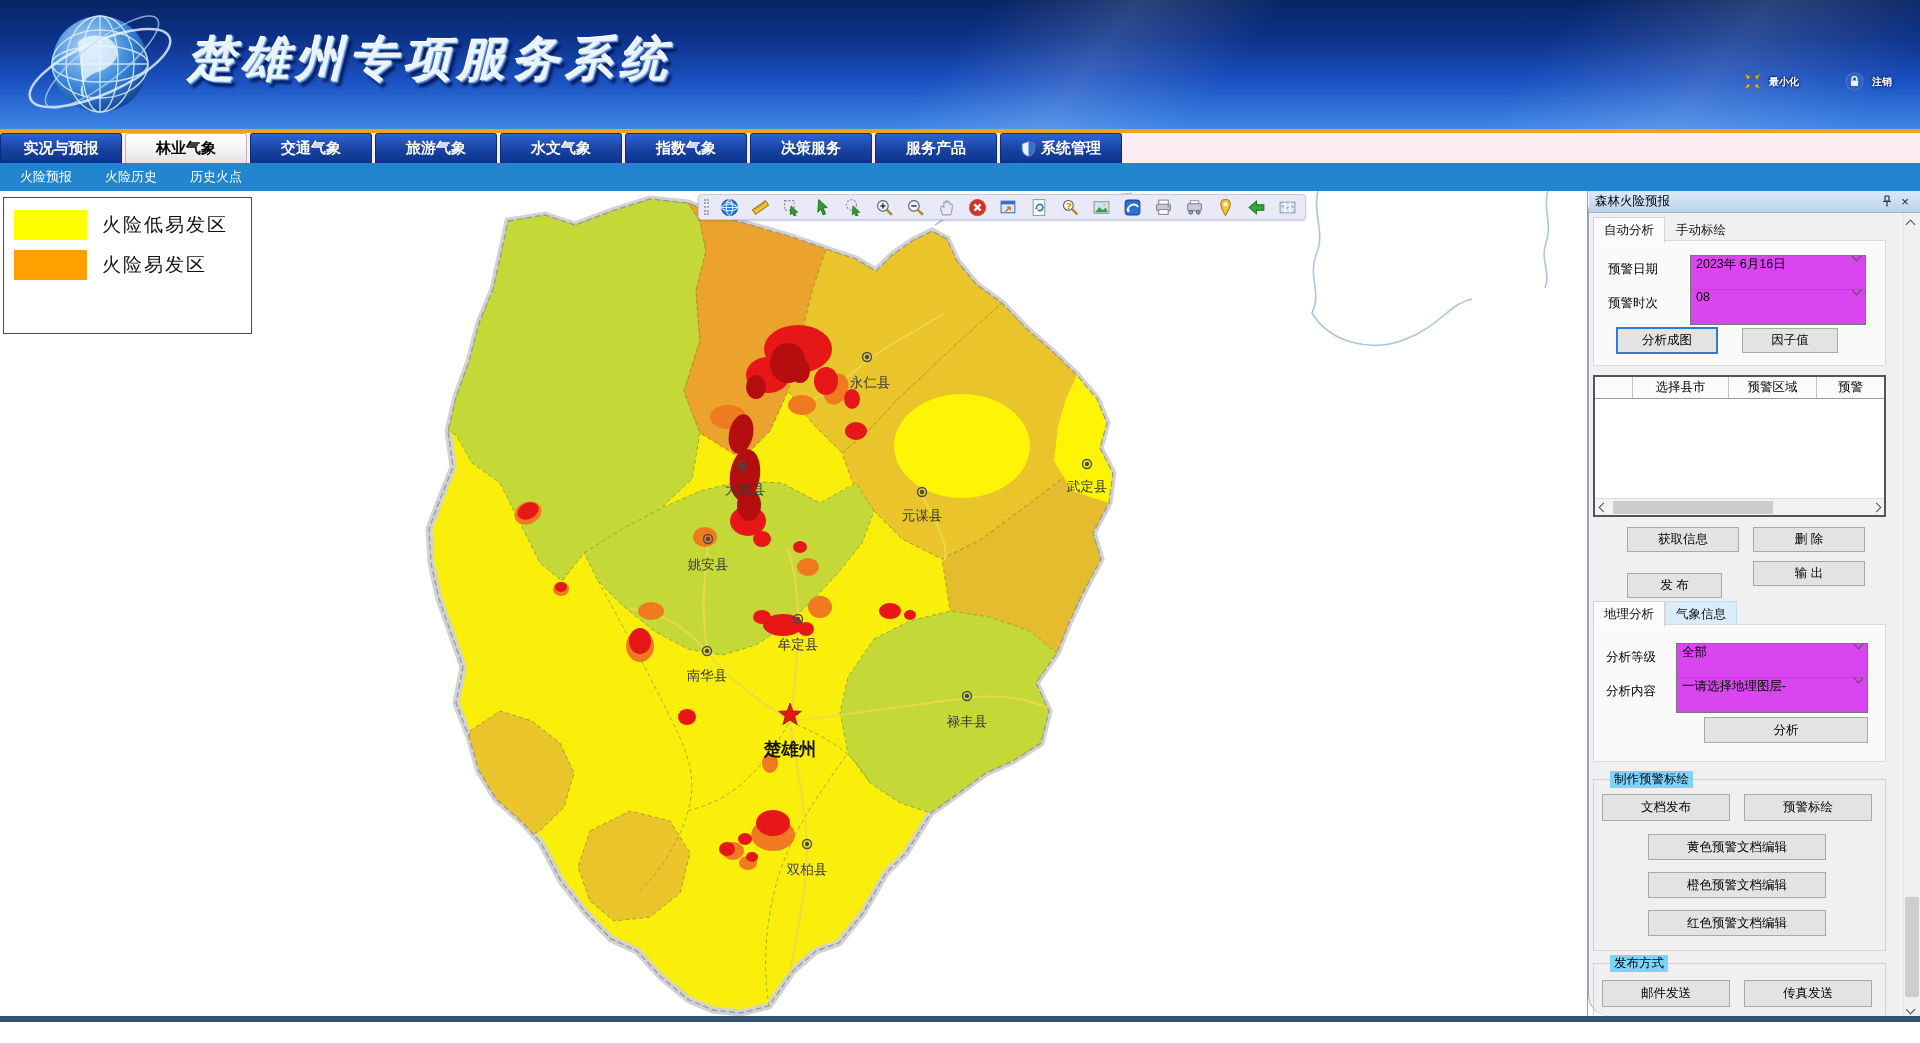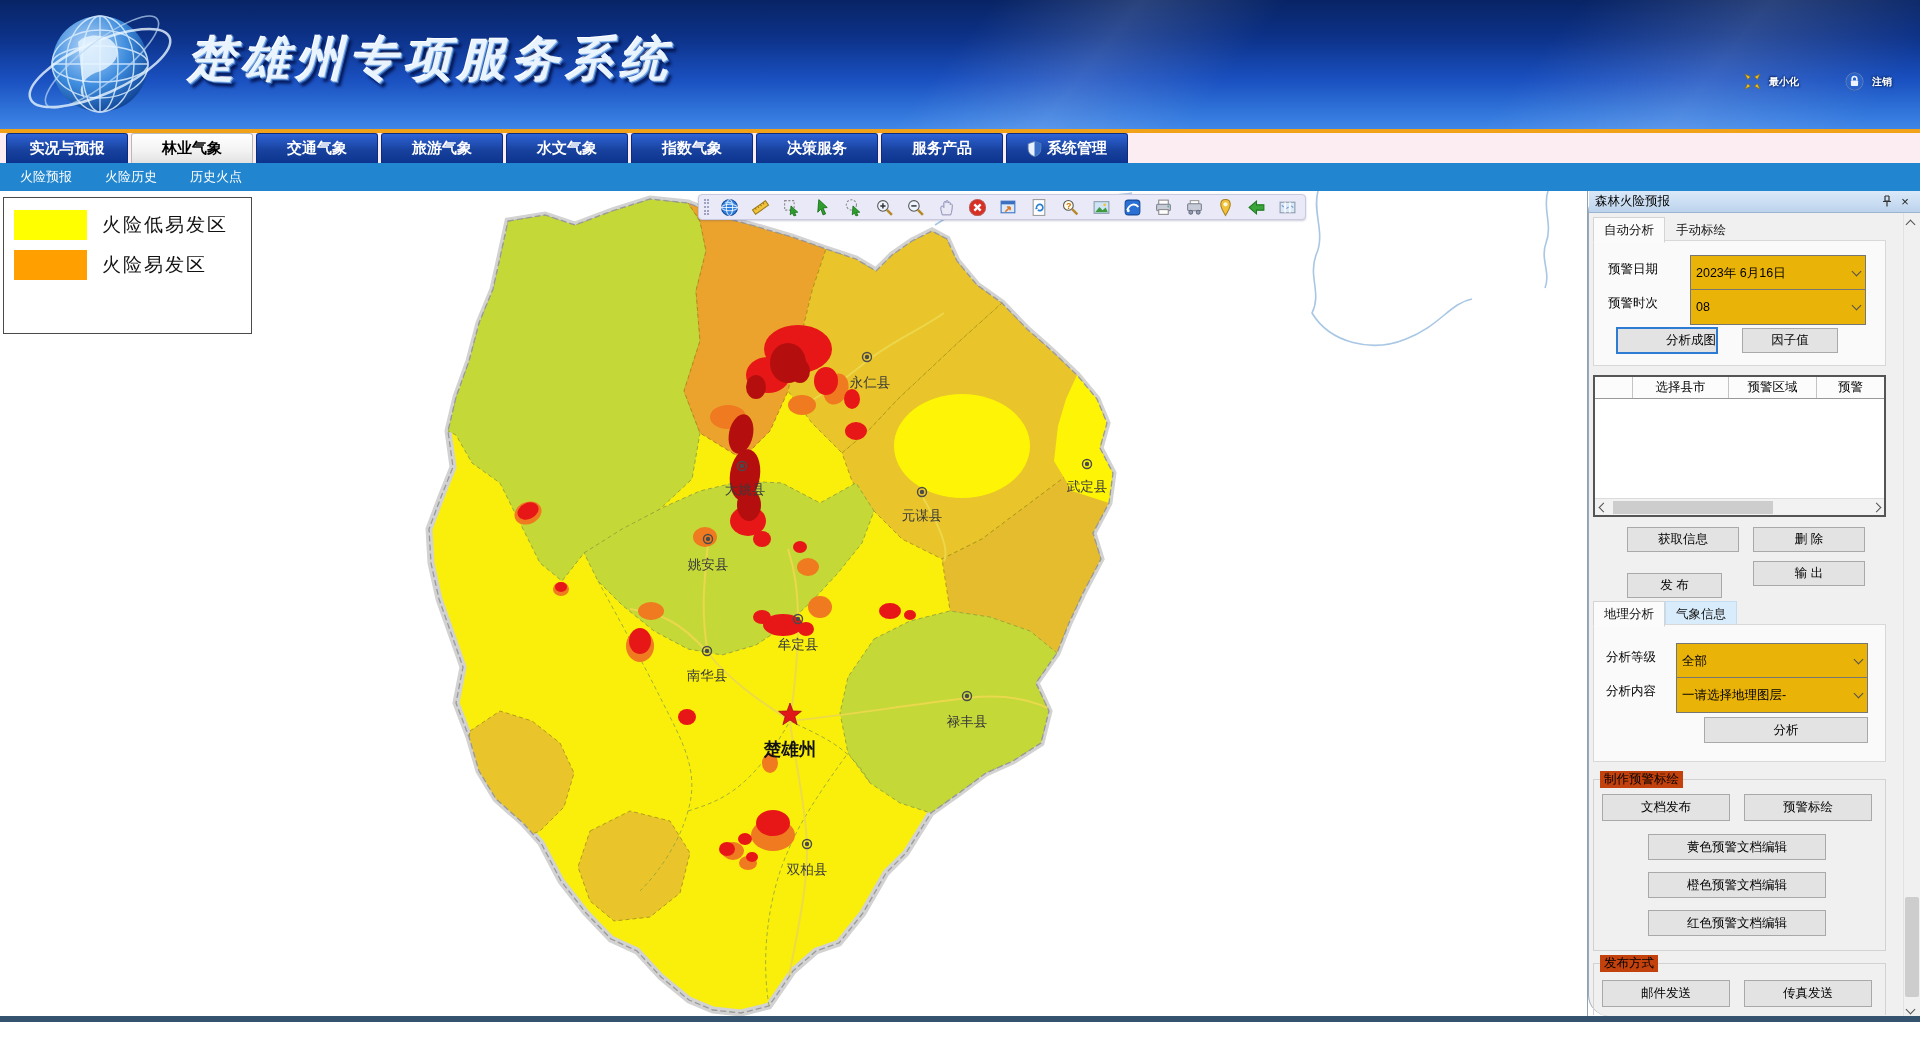--- a/index.html
+++ b/index.html
@@ -18,21 +18,21 @@
   .banner-title { position:absolute; left:188px; top:28px; font-size:47px; font-weight:bold;
     letter-spacing:7px; color:#eaf4ff; font-style:italic;
     text-shadow:1px 1px 0 #7fb0e8, 2px 2px 0 #2c5cb0, 4px 5px 3px rgba(0,15,70,.85), -1px -1px 0 #ffffff; }
   .banner-actions { position:absolute; right:28px; top:72px; display:flex; gap:46px; }
   .win-btn { display:flex; align-items:center; gap:8px; color:#fff; font-size:10px; font-weight:bold;
     cursor:pointer; text-shadow:1px 1px 2px #0a2a6a,-1px -1px 2px #0a2a6a; }
 
   .orange-line { height:4px; background:#f2a219; }
 
   
-  .main-tabs { height:30px; background:#fbedf1; display:flex;padding-left:6px; }
+  .main-tabs { height:30px; background:#fbedf1; display:flex; }
   .mtab { width:122px; margin-right:3px; display:flex; align-items:center; justify-content:center;
     gap:5px; color:#fff; font-size:15px; font-weight:bold; cursor:pointer;
     background:linear-gradient(180deg,#2e63d6 0%,#18429e 55%,#0c348f 100%);
     border:1px solid #0a2d80; border-bottom:none; border-radius:3px 3px 0 0; }
   .mtab.active { background:linear-gradient(180deg,#ffffff 0%,#f2f2f2 60%,#e2e2e2 100%);
     color:#000; border-color:#b8b8b8; }
 
   
   .sub-tabs { height:28px; background:#2186cf; display:flex; align-items:center;
     padding-left:20px; gap:33px; }
@@ -81,41 +81,41 @@
   .vs-thumb { position:absolute; left:1px; width:14px; background:#cdcdcd; border-radius:2px; }
 
   .ptabs { position:absolute; left:4px; display:flex; }
   .ptab { padding:4px 10px 3px; cursor:pointer; color:#111; border:1px solid transparent; }
   .ptab.active { background:#fbfbfb; border-color:#d4d4d4; border-bottom-color:#fbfbfb;
     position:relative; z-index:2; }
   .ptab.bluebg { background:#d9ecfb; border-color:#c4dcf0; }
 
   .gbox { position:absolute; left:4px; width:293px; border:1px solid #d8d8d8; background:#f4f4f4; }
   .flabel { position:absolute; color:#000; }
-  .combo { position:absolute; height:36px; background:#eab308; border:1px solid #767676;
-    display:flex; align-items:center; cursor:pointer; }
+  .combo { position:absolute; height:36px; background:#d946ef; border:1px solid #767676;
+    display:flex; align-items:flex-start; cursor:pointer; }
   .combo .cval { flex:1; padding:0 5px; white-space:nowrap; overflow:hidden; }
   .combo .cchev { width:18px; display:flex; justify-content:center; }
   .btn { position:absolute; background:#e3e3e3; border:1px solid #a9a9a9; color:#000;
     font-size:12.5px; font-family:inherit; cursor:pointer; }
-  .btn.focusblue { border:2px solid #2e7bd4;text-align:right; }
+  .btn.focusblue { border:2px solid #2e7bd4; }
 
   .ptable { position:absolute; left:4px; top:184px; width:293px; height:142px;
     border:2px solid #555; background:#fff; }
   .thead { display:flex; height:22px; border-bottom:1px solid #9a9a9a; background:#fcfcfc; }
   .th { border-right:1px solid #c4c4c4; display:flex; align-items:center; justify-content:center;
     font-size:12.5px; color:#000; }
   .tbody { height:83px; background:#fff; }
   .hscroll { position:absolute; left:0; right:0; bottom:0; height:17px; background:#f2f2f2;
     border-top:1px solid #dcdcdc; display:flex; align-items:center; }
   .hs-thumb { position:absolute; left:18px; width:160px; height:13px; top:2px; background:#cdcdcd; }
   .hs-arrow { width:16px; display:flex; justify-content:center; cursor:pointer; }
 
   .group { position:absolute; left:4px; width:293px; border:1px solid #d2d2d2; }
-  .group-title { position:absolute; top:-9px; left:6px; background:#c2410c; padding:0 4px;
+  .group-title { position:absolute; top:-9px; left:16px; background:#7dd3fc; padding:0 4px;
     color:#000; }
 
   
   .status-bar { position:relative; height:21px; background:#b9cee3; font-size:13.5px; color:#000; }
   .status-bar span { position:absolute; top:2px; }
   .bottom-line { height:6px; background:#35536e; }
 </style>
 </head>
 <body>
 

